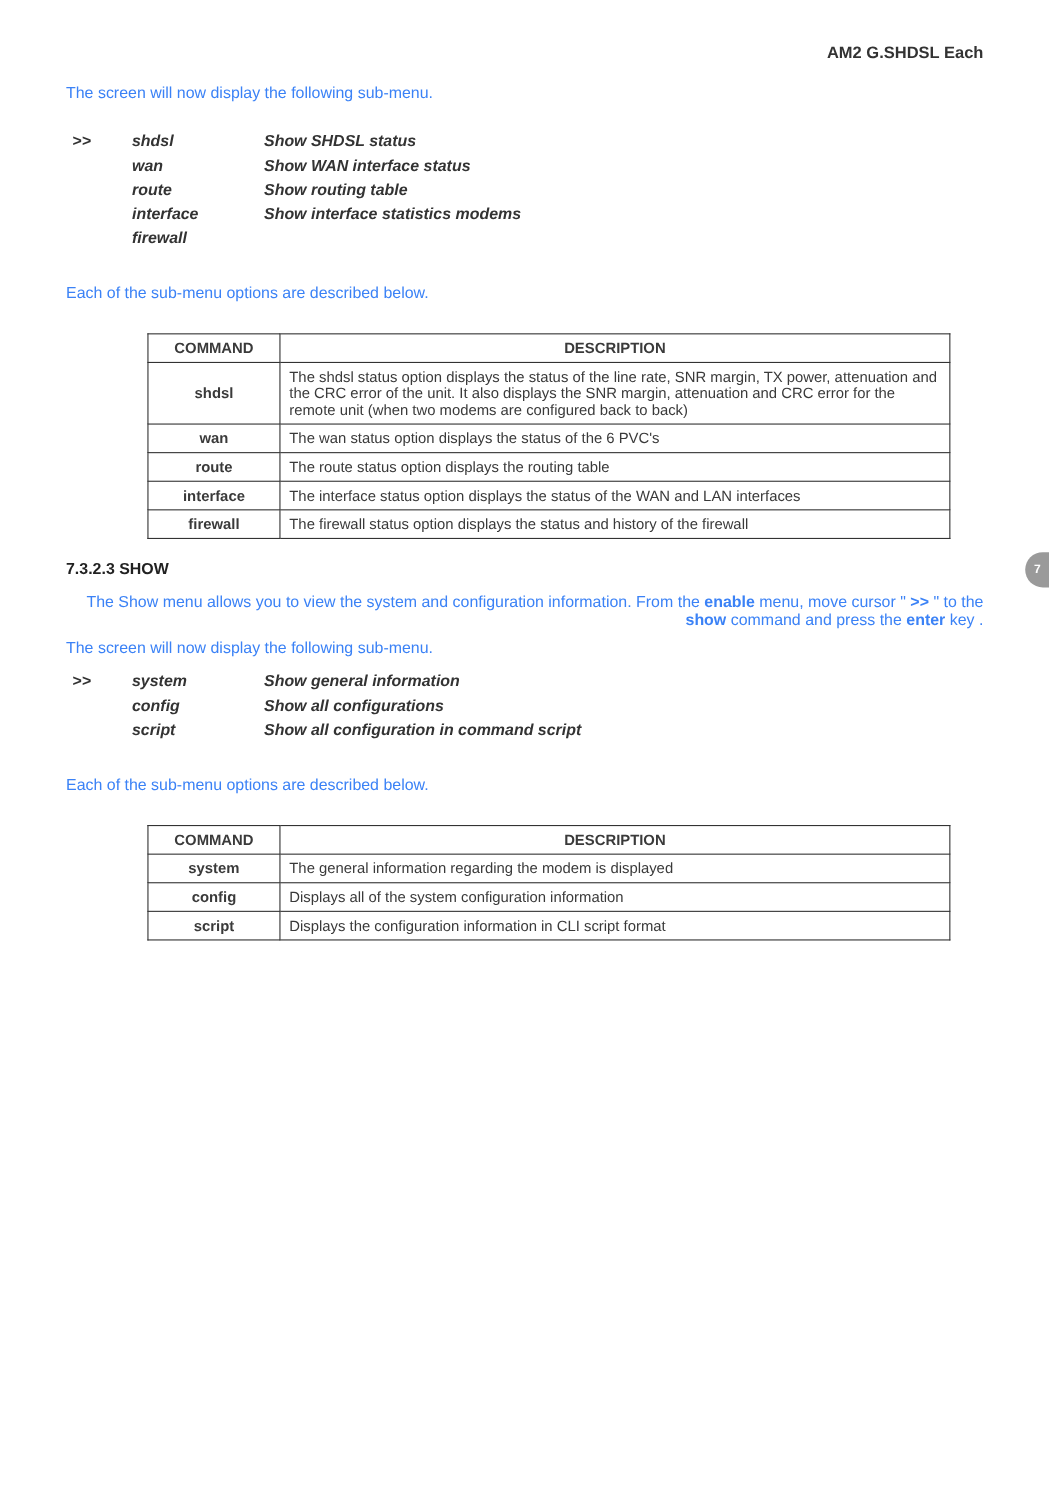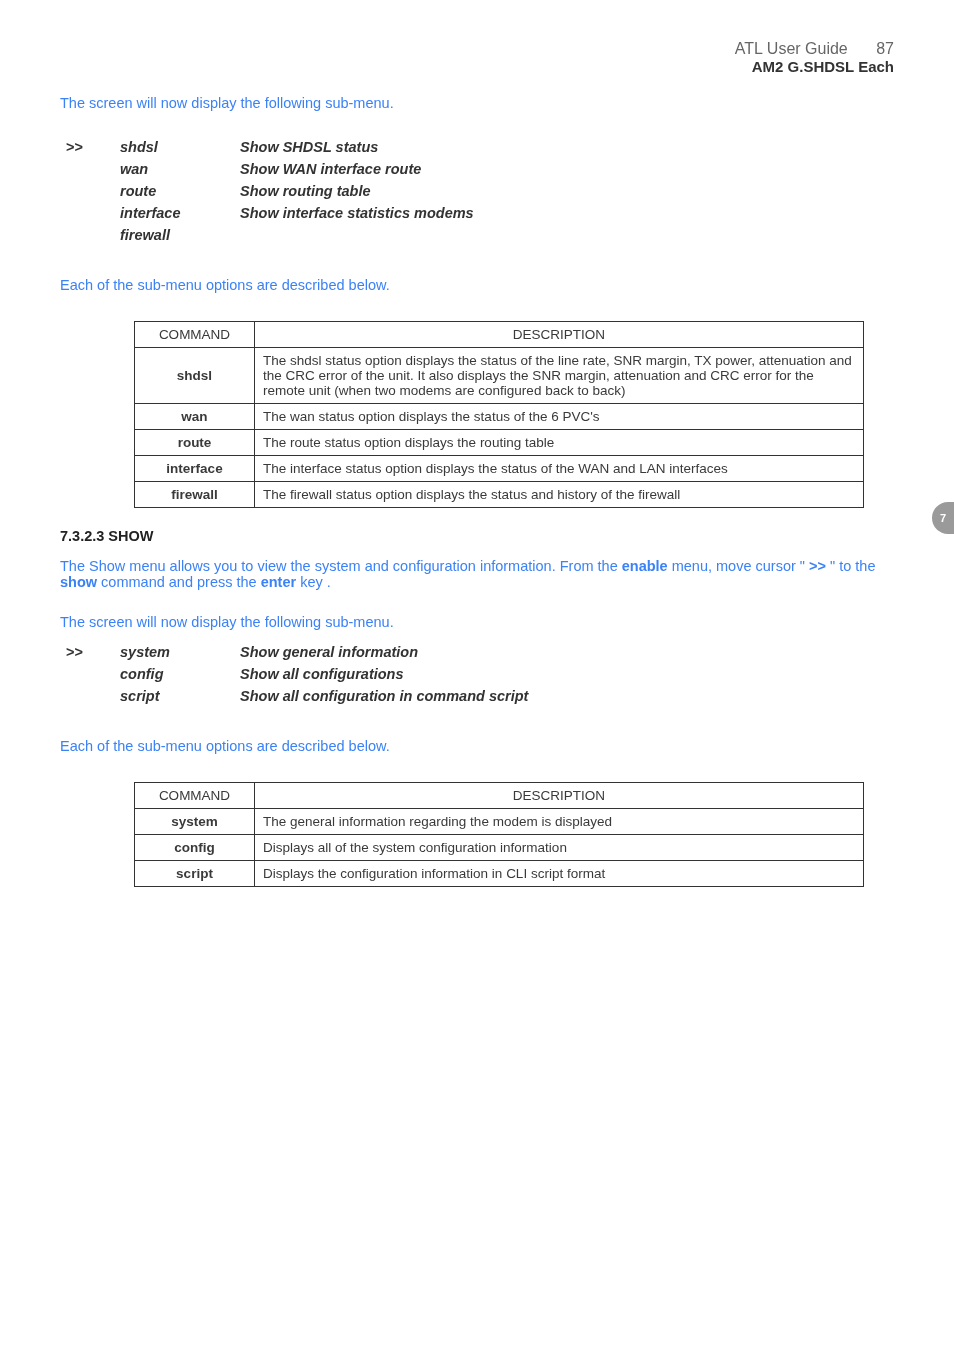--- a/index.html
+++ b/index.html
@@ -74,21 +74,21 @@
       font-family: Arial, sans-serif;
     }
     table.cmd-table th, table.cmd-table td {
       border: 1px solid #333;
       padding: 5px 8px;
       font-size: 13.5px;
       vertical-align: top;
     }
     table.cmd-table th {
       text-align: center;
-      font-weight: normal;
+      font-weight: bold;
     }
     table.cmd-table td.col-cmd {
       text-align: center;
       vertical-align: middle;
       font-weight: bold;
       width: 120px;
     }
     .section-heading {
       font-weight: bold;
       font-size: 14.5px;
@@ -115,39 +115,35 @@
     .inline-bold {
       font-weight: bold;
     }
   </style>
 </head>
 <body>
 
 <div class="side-tab">7</div>
 
 <div class="header">
-  <div class="header-line1">
-    <span>ATL User Guide</span>
-    <span class="page-num">87</span>
-  </div>
   <div class="header-line2">AM2 G.SHDSL Each</div>
 </div>
 
 <p class="body-text">The screen will now display the following sub-menu.</p>
 
 <div class="menu-block">
   <div class="menu-row">
     <span class="menu-cursor">&gt;&gt;</span>
     <span class="menu-cmd">shdsl</span>
     <span class="menu-desc">Show SHDSL status</span>
   </div>
   <div class="menu-row">
     <span class="menu-cursor"></span>
     <span class="menu-cmd">wan</span>
-    <span class="menu-desc">Show WAN interface route</span>
+    <span class="menu-desc">Show WAN interface status</span>
   </div>
   <div class="menu-row">
     <span class="menu-cursor"></span>
     <span class="menu-cmd">route</span>
     <span class="menu-desc">Show routing table</span>
   </div>
   <div class="menu-row">
     <span class="menu-cursor"></span>
     <span class="menu-cmd">interface</span>
     <span class="menu-desc">Show interface statistics modems</span>
@@ -184,21 +180,21 @@
   </tr>
   <tr>
     <td class="col-cmd">firewall</td>
     <td>The firewall status option displays the status and history of the firewall</td>
   </tr>
 </tbody>
   </table>
 
 <div class="section-heading">7.3.2.3 SHOW</div>
 
-<p class="body-text" style="margin-bottom:24px;">
+<p class="body-text" style="margin-bottom:10px;text-align:right;">
   <span>The Show menu allows you to view the system and configuration information. From the </span><span class="inline-bold">enable</span><span> menu, move cursor " </span><span class="inline-bold">&gt;&gt;</span><span> " to the </span><span class="inline-bold">show</span><span> command and press the </span><span class="inline-bold">enter</span><span> key .</span>
 </p>
 
 <p class="body-text" style="margin-bottom:14px;">The screen will now display the following sub-menu.</p>
 
 <div class="menu-block">
   <div class="menu-row">
     <span class="menu-cursor">&gt;&gt;</span>
     <span class="menu-cmd">system</span>
     <span class="menu-desc">Show general information</span>

